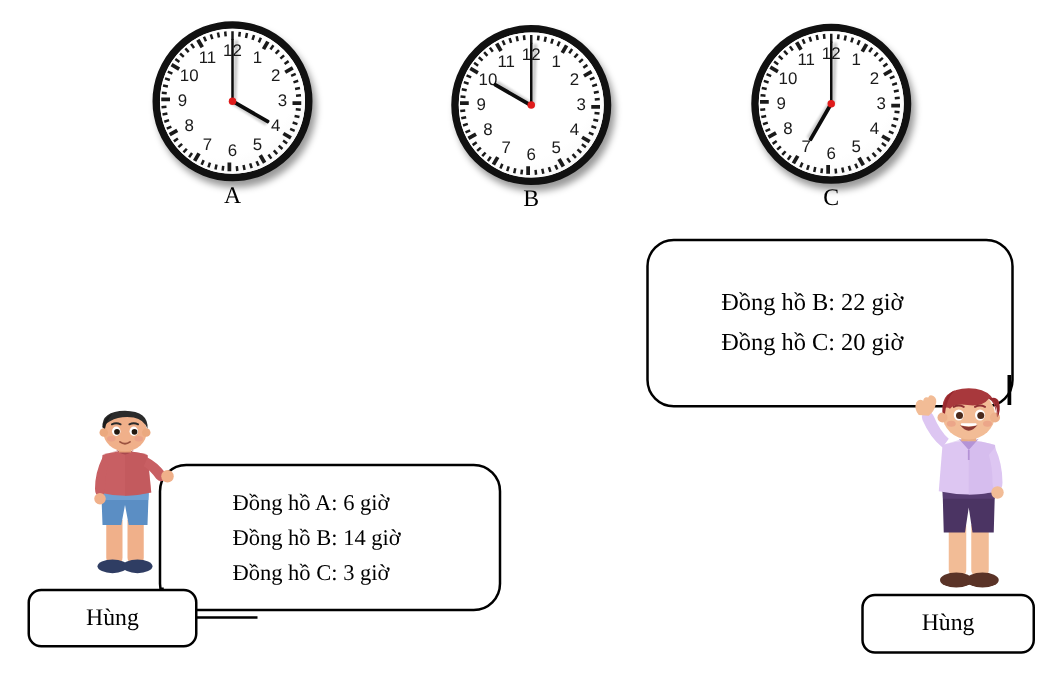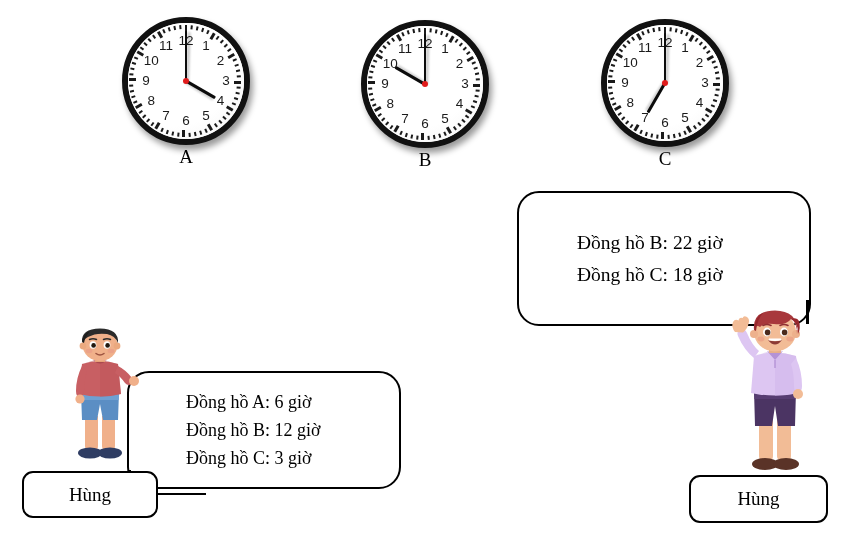--- a/index.html
+++ b/index.html
@@ -456,27 +456,27 @@
       <div class="hand hour hand-shadow" style="transform:rotate(212deg) translate(1px,1px);"></div>
       <div class="hand minute" style="transform:rotate(0deg);"></div>
       <div class="hand hour" style="transform:rotate(210deg);"></div>
       <div class="center-dot"></div>
     </div>
   </div>
   <div class="clock-label" style="left:601px; top:148px;">C</div>
 
   <div class="bubble" id="bubble-dung">
     <div class="bubble-line">Đồng hồ B: 22 giờ</div>
-    <div class="bubble-line">Đồng hồ C: 18 giờ</div>
+    <div class="bubble-line">Đồng hồ C: 20 giờ</div>
   </div>
   <div class="bubble-tail" id="tail-dung"></div>
 
   <div class="bubble" id="bubble-hung">
     <div class="bubble-line">Đồng hồ A: 6 giờ</div>
-    <div class="bubble-line">Đồng hồ B: 12 giờ</div>
+    <div class="bubble-line">Đồng hồ B: 14 giờ</div>
     <div class="bubble-line">Đồng hồ C: 3 giờ</div>
   </div>
   <div class="bubble-tail" id="tail-hung"></div>
 
   <div class="kid" style="left:52px; top:328px; width:92px; height:134px;">
     <svg width="92" height="134" viewBox="0 0 92 134">
 
       <path d="M33 88 L33 118 Q33 122 37 122 L43 122 Q46 122 46 118 L46 88 Z" fill="#f0b08a"></path>
       <path d="M50 88 L50 118 Q50 122 54 122 L60 122 Q63 122 63 118 L63 88 Z" fill="#f0b08a"></path>
 

